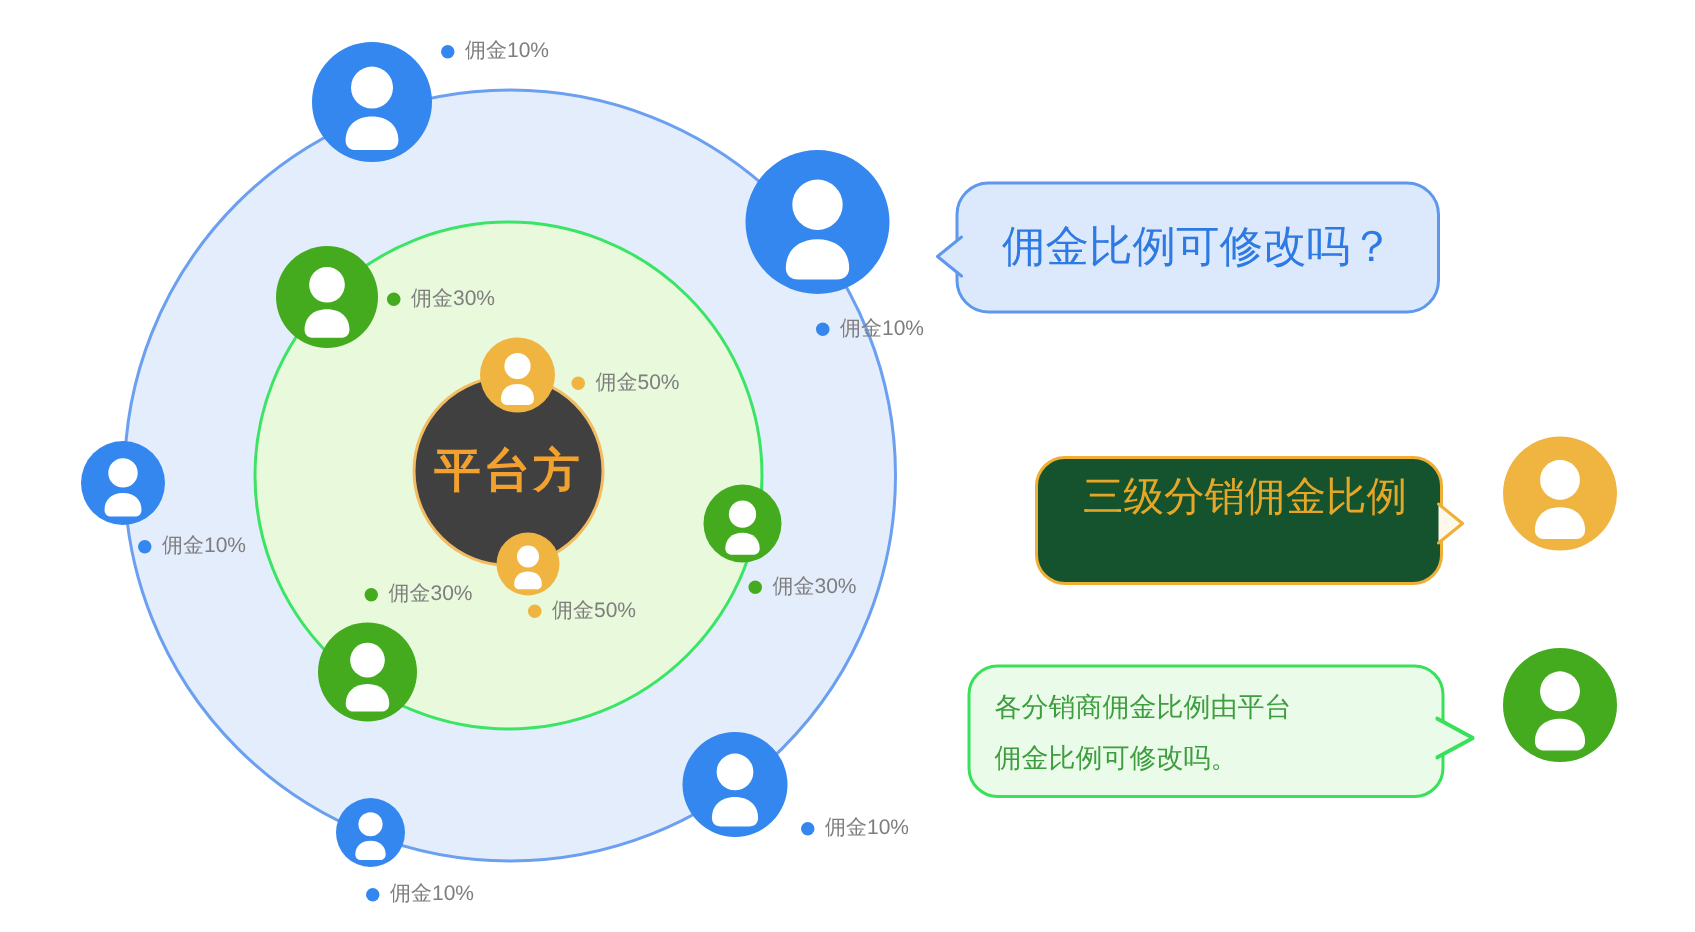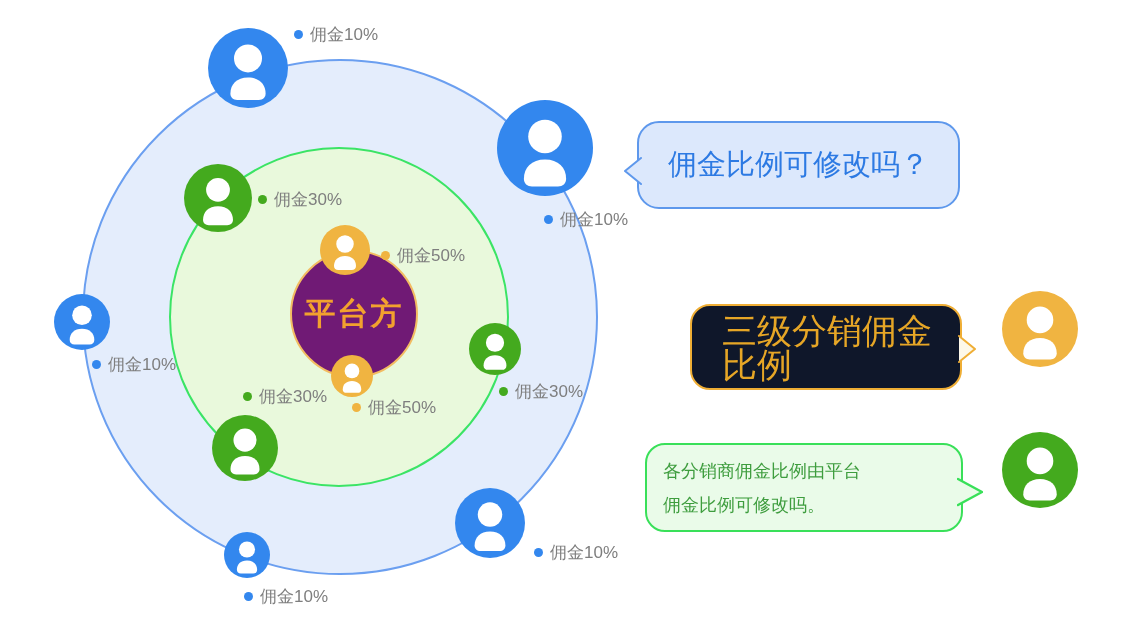--- a/index.html
+++ b/index.html
@@ -12,52 +12,52 @@
   .platform{display:flex;align-items:center;justify-content:center;}
   .platform-text{font-size:31px;font-weight:600;color:#f2a12e;letter-spacing:2px;}
   .avatar{position:absolute;border-radius:50%;display:flex;align-items:center;justify-content:center;}
   .avatar svg{width:100%;height:100%;display:block;}
   .avatar.blue{background:#3387ee;}
   .avatar.green{background:#44aa1e;}
   .avatar.orange{background:#f0b441;}
   .person{fill:#ffffff;}
   .com-label{
     position:absolute;display:flex;align-items:center;gap:7px;
-    font-size:17px;color:#7e7e7e;white-space:nowrap;height:22px;
+    font-size:14px;color:#7e7e7e;white-space:nowrap;height:22px;
   }
   .dot{width:9px;height:9px;border-radius:50%;flex:0 0 auto;}
   .dot.blue{background:#3387ee;}
   .dot.green{background:#44aa1e;}
   .dot.orange{background:#f0b441;}
   .bubble{position:absolute;box-sizing:border-box;margin-top:19px;}
   .bubble .tail{position:absolute;}
   .bubble-q{
     background:#dce8fc;border:2px solid #5e98ec;border-radius:22px;
     display:flex;align-items:center;justify-content:center;
     color:#2d7ae3;font-size:29px;
   }
   .bubble-a-orange{
-    background:#0f172a;border:2px solid #efae35;border-radius:20px;
-    color:#e6a626;font-size:35px;line-height:34px;
+    background:#14532d;border:2px solid #efae35;border-radius:20px;
+    color:#e6a626;font-size:27px;line-height:34px;
     padding:8px 0 0 30px;
   }
   .bubble-a-green{
     background:#eafbe9;border:2px solid #39e059;border-radius:20px;
     color:#3e9d3e;font-size:18px;line-height:34px;
     padding:9px 0 0 16px;
   }
 </style>
 </head>
 <body>
 
 <div class="stage">
 
   <div class="ring" style="left:82px;top:59px;width:516px;height:516px;background:#e4edfc;border:2px solid #6b9ff0;"></div>
   <div class="ring" style="left:169px;top:147px;width:340px;height:340px;background:#e9f9dc;border:2px solid #3be465;"></div>
-  <div class="ring platform" style="left:290px;top:250px;width:128px;height:128px;background:#701a75;border:2px solid #f3bc62;">
+  <div class="ring platform" style="left:275px;top:250px;width:128px;height:128px;background:#404040;border:2px solid #f3bc62;">
     <span class="platform-text">平台方</span>
   </div>
 
   <div class="avatar blue" style="left:208px;top:28px;width:80px;height:80px;">
     <svg viewBox="0 0 100 100">
         <circle class="person" cx="50" cy="38" r="17.5"></circle>
         <path class="person" d="M50 62 C64 62 72 70.5 72 82 C72 87 68.5 90 63.5 90 L36.5 90 C31.5 90 28 87 28 82 C28 70.5 36 62 50 62 Z"></path>
       </svg>
   </div>
   <div class="avatar blue" style="left:497px;top:100px;width:96px;height:96px;">

